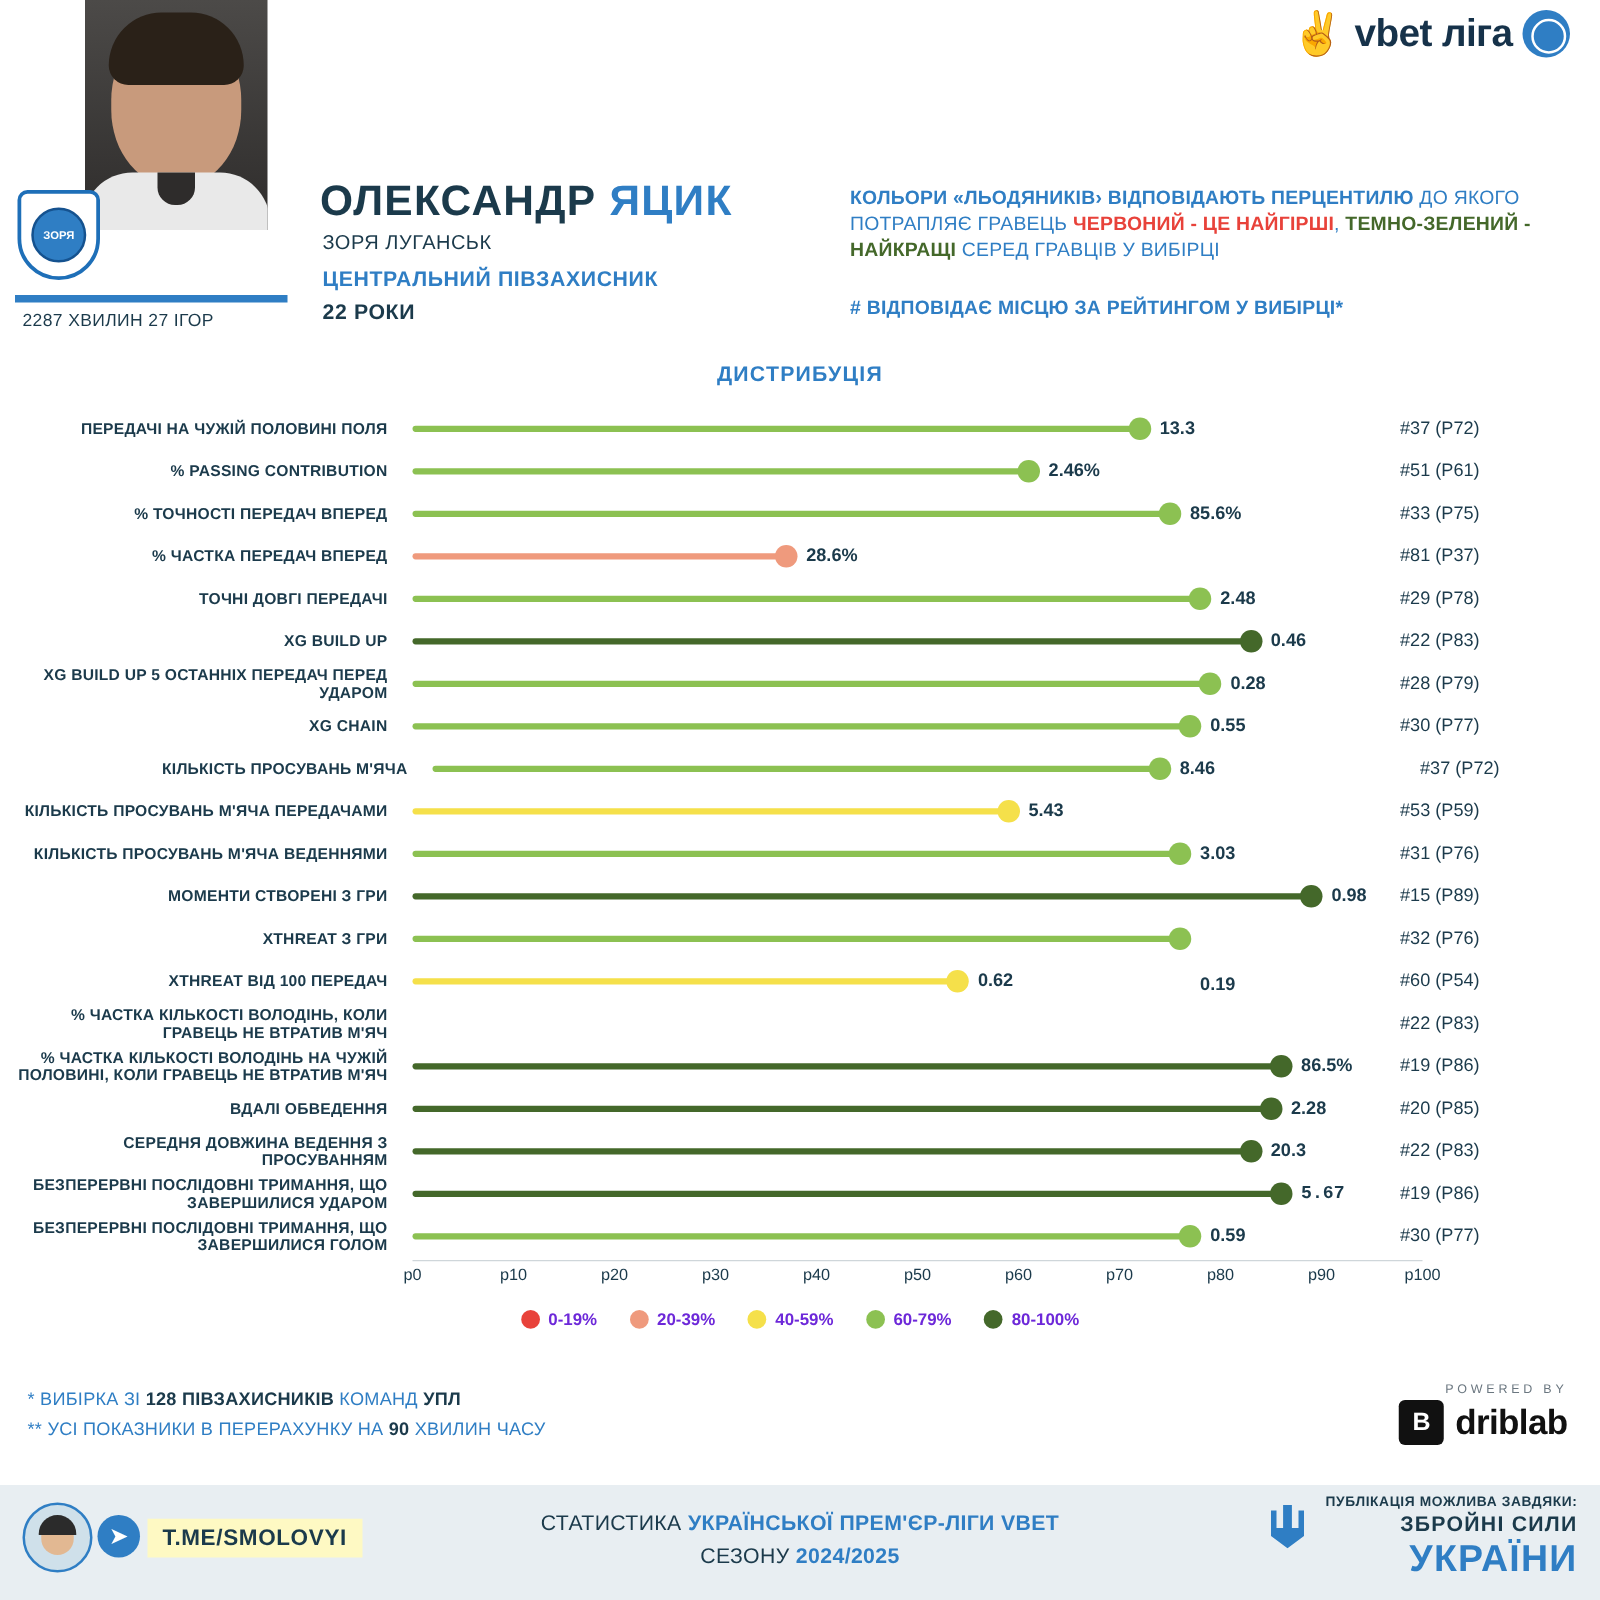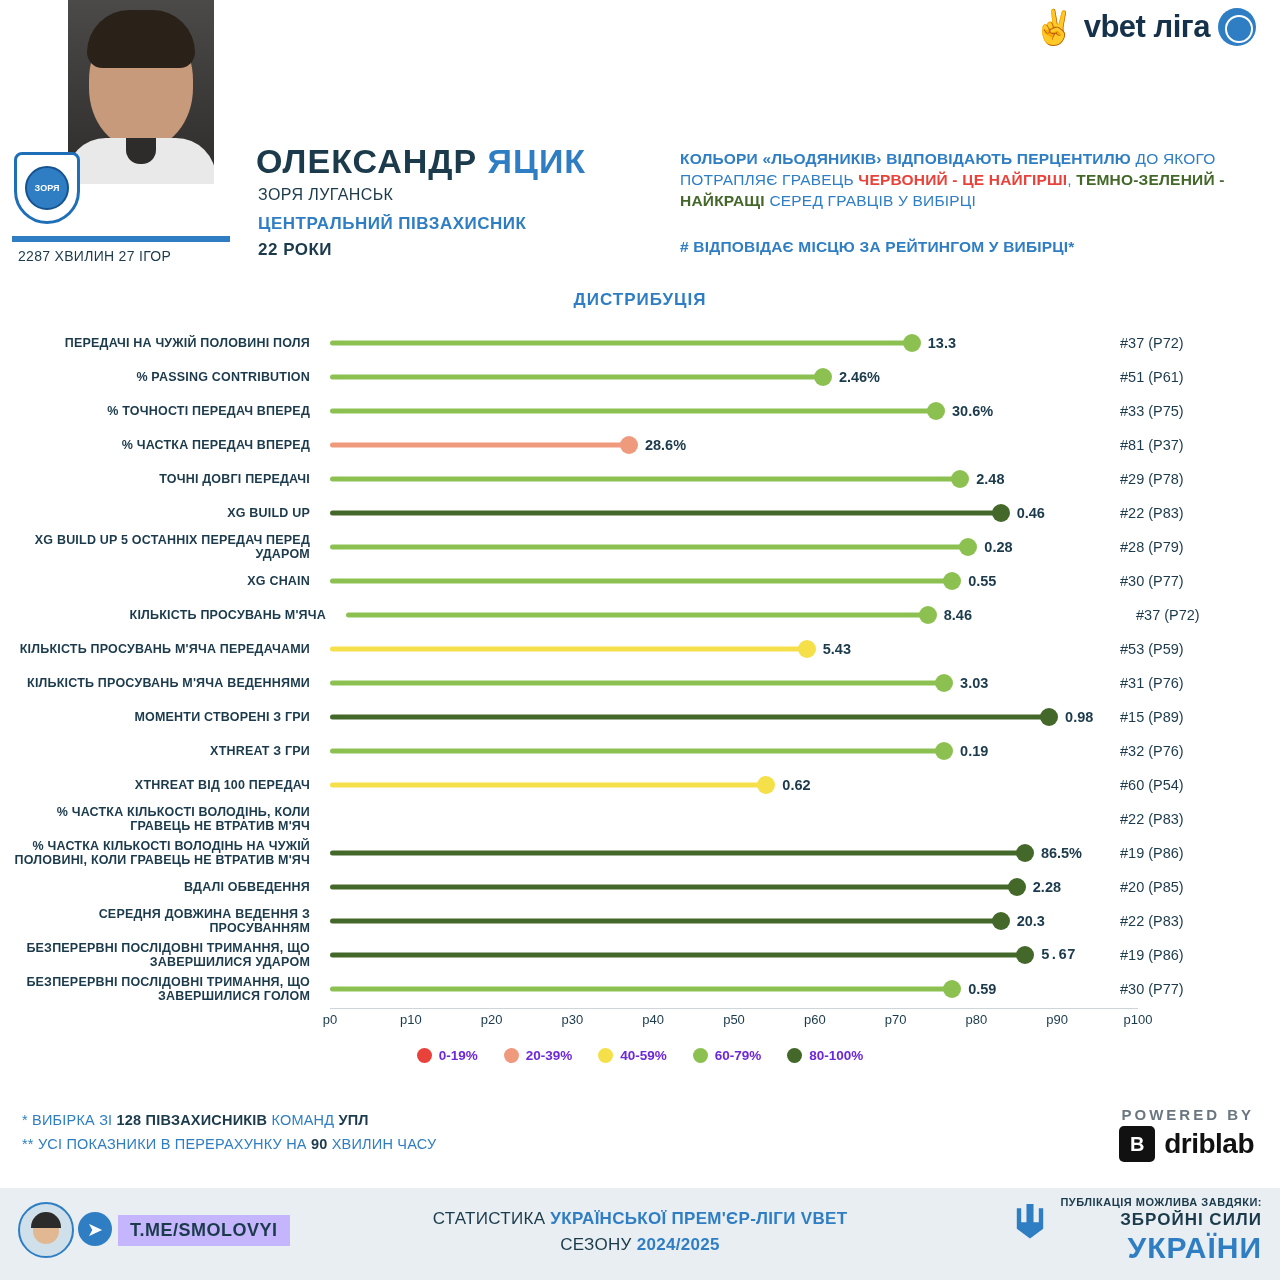--- a/index.html
+++ b/index.html
@@ -114,31 +114,31 @@
   .clegend{
     position:absolute;left:0;right:0;top:1048px;display:flex;justify-content:center;gap:26px;
     font-size:13.5px;font-weight:bold;color:#6d28d9;text-align:right;
   }
   .clegend .item{display:flex;align-items:center;gap:7px;}
   .swatch{width:15px;height:15px;border-radius:50%;}
   
   .footnotes{position:absolute;left:22px;top:1108px;font-size:14.5px;color:#2f7ec4;line-height:24px;letter-spacing:.2px;}
   .footnotes b{color:#1b3a4b;}
   .driblab{position:absolute;right:26px;top:1106px;text-align:right;}
-  .powered{font-size:15px;letter-spacing:3px;color:#6b7780;font-weight:bold;}
+  .powered{font-size:10px;letter-spacing:3px;color:#6b7780;font-weight:normal;}
   .driblab-row{display:flex;align-items:center;gap:9px;justify-content:flex-end;margin-top:3px;}
   .dl-mark{width:36px;height:36px;background:#111;border-radius:5px;color:#fff;font-weight:bold;font-size:20px;display:flex;align-items:center;justify-content:center;}
   .dl-text{font-size:28px;font-weight:bold;color:#111;letter-spacing:-.5px;}
   
   .bottombar{position:absolute;left:0;bottom:0;width:1280px;height:92px;background:#e8eef2;}
   .tg-avatar{position:absolute;left:18px;top:14px;width:52px;height:52px;border-radius:50%;background:#cfe0ea;border:2px solid #2f7ec4;overflow:hidden;}
   .tg-avatar .fc{position:absolute;left:13px;top:12px;width:26px;height:28px;border-radius:13px;background:#e2b892;}
   .tg-avatar .hr{position:absolute;left:11px;top:8px;width:30px;height:16px;border-radius:15px 15px 0 0;background:#2b2b2b;}
   .tg-icon{position:absolute;left:78px;top:24px;width:34px;height:34px;border-radius:50%;background:#2f7ec4;color:#fff;display:flex;align-items:center;justify-content:center;font-size:19px;}
-  .tg-tag{position:absolute;left:118px;top:27px;background:#c4b5fd;padding:5px 12px;font-size:18px;font-weight:bold;color:#1b3a4b;letter-spacing:.5px;}
+  .tg-tag{position:absolute;left:118px;top:27px;background:#fef9c3;padding:5px 12px;font-size:18px;font-weight:bold;color:#1b3a4b;letter-spacing:.5px;}
   .center-credit{position:absolute;left:0;right:0;top:18px;text-align:center;font-size:17px;color:#1b3a4b;line-height:26px;letter-spacing:.3px;}
   .center-credit b{color:#2f7ec4;}
   .armed{position:absolute;right:18px;top:8px;text-align:right;}
   .armed .small{font-size:11px;font-weight:bold;color:#1b3a4b;letter-spacing:.5px;}
   .armed .big1{font-size:17px;font-weight:bold;color:#1b3a4b;letter-spacing:1px;line-height:24px;}
   .armed .big2{font-size:30px;font-weight:bold;color:#2f7ec4;letter-spacing:1px;line-height:32px;}
   .armed-emblem{position:absolute;right:228px;top:16px;width:44px;height:54px;}
   .trident{width:44px;height:54px;background:#2f7ec4;clip-path:polygon(50% 0,58% 0,58% 34%,70% 34%,70% 8%,80% 8%,80% 46%,50% 64%,20% 46%,20% 8%,30% 8%,30% 34%,42% 34%,42% 0);}
 </style>
 </head>
@@ -200,21 +200,21 @@
         <div class="dot" style="left: 492.88px; background: rgb(140, 193, 82);"></div>
         <div class="val" style="left: 508.88px;">2.46%</div>
       </div>
       <div class="rank">#51 (P61)</div>
     </div>
     <div class="row" style="top: 68px;">
       <div class="row-label">% ТОЧНОСТІ ПЕРЕДАЧ ВПЕРЕД</div>
       <div class="track">
         <div class="bar" style="width: 606px; background: rgb(140, 193, 82);"></div>
         <div class="dot" style="left: 606px; background: rgb(140, 193, 82);"></div>
-        <div class="val" style="left: 622px;">30.6%</div>
+        <div class="val" style="left: 622px;">85.6%</div>
       </div>
       <div class="rank">#33 (P75)</div>
     </div>
     <div class="row" style="top: 102px;">
       <div class="row-label">% ЧАСТКА ПЕРЕДАЧ ВПЕРЕД</div>
       <div class="track">
         <div class="bar" style="width: 298.96px; background: rgb(239, 154, 125);"></div>
         <div class="dot" style="left: 298.96px; background: rgb(239, 154, 125);"></div>
         <div class="val" style="left: 314.96px;">28.6%</div>
       </div>
@@ -290,21 +290,21 @@
         <div class="dot" style="left: 719.12px; background: rgb(68, 104, 42);"></div>
         <div class="val" style="left: 735.12px;">0.98</div>
       </div>
       <div class="rank">#15 (P89)</div>
     </div>
     <div class="row" style="top: 408px;">
       <div class="row-label">XTHREAT З ГРИ</div>
       <div class="track">
         <div class="bar" style="width: 614.08px; background: rgb(140, 193, 82);"></div>
         <div class="dot" style="left: 614.08px; background: rgb(140, 193, 82);"></div>
-        <div class="val" style="left: 630.08px;">0.19</div>
+        <div class="val" style="left: 630.08px; margin-top: 37px;">0.19</div>
       </div>
       <div class="rank">#32 (P76)</div>
     </div>
     <div class="row" style="top: 442px;">
       <div class="row-label">XTHREAT ВІД 100 ПЕРЕДАЧ</div>
       <div class="track">
         <div class="bar" style="width: 436.32px; background: rgb(245, 224, 74);"></div>
         <div class="dot" style="left: 436.32px; background: rgb(245, 224, 74);"></div>
         <div class="val" style="left: 452.32px;">0.62</div>
       </div>

